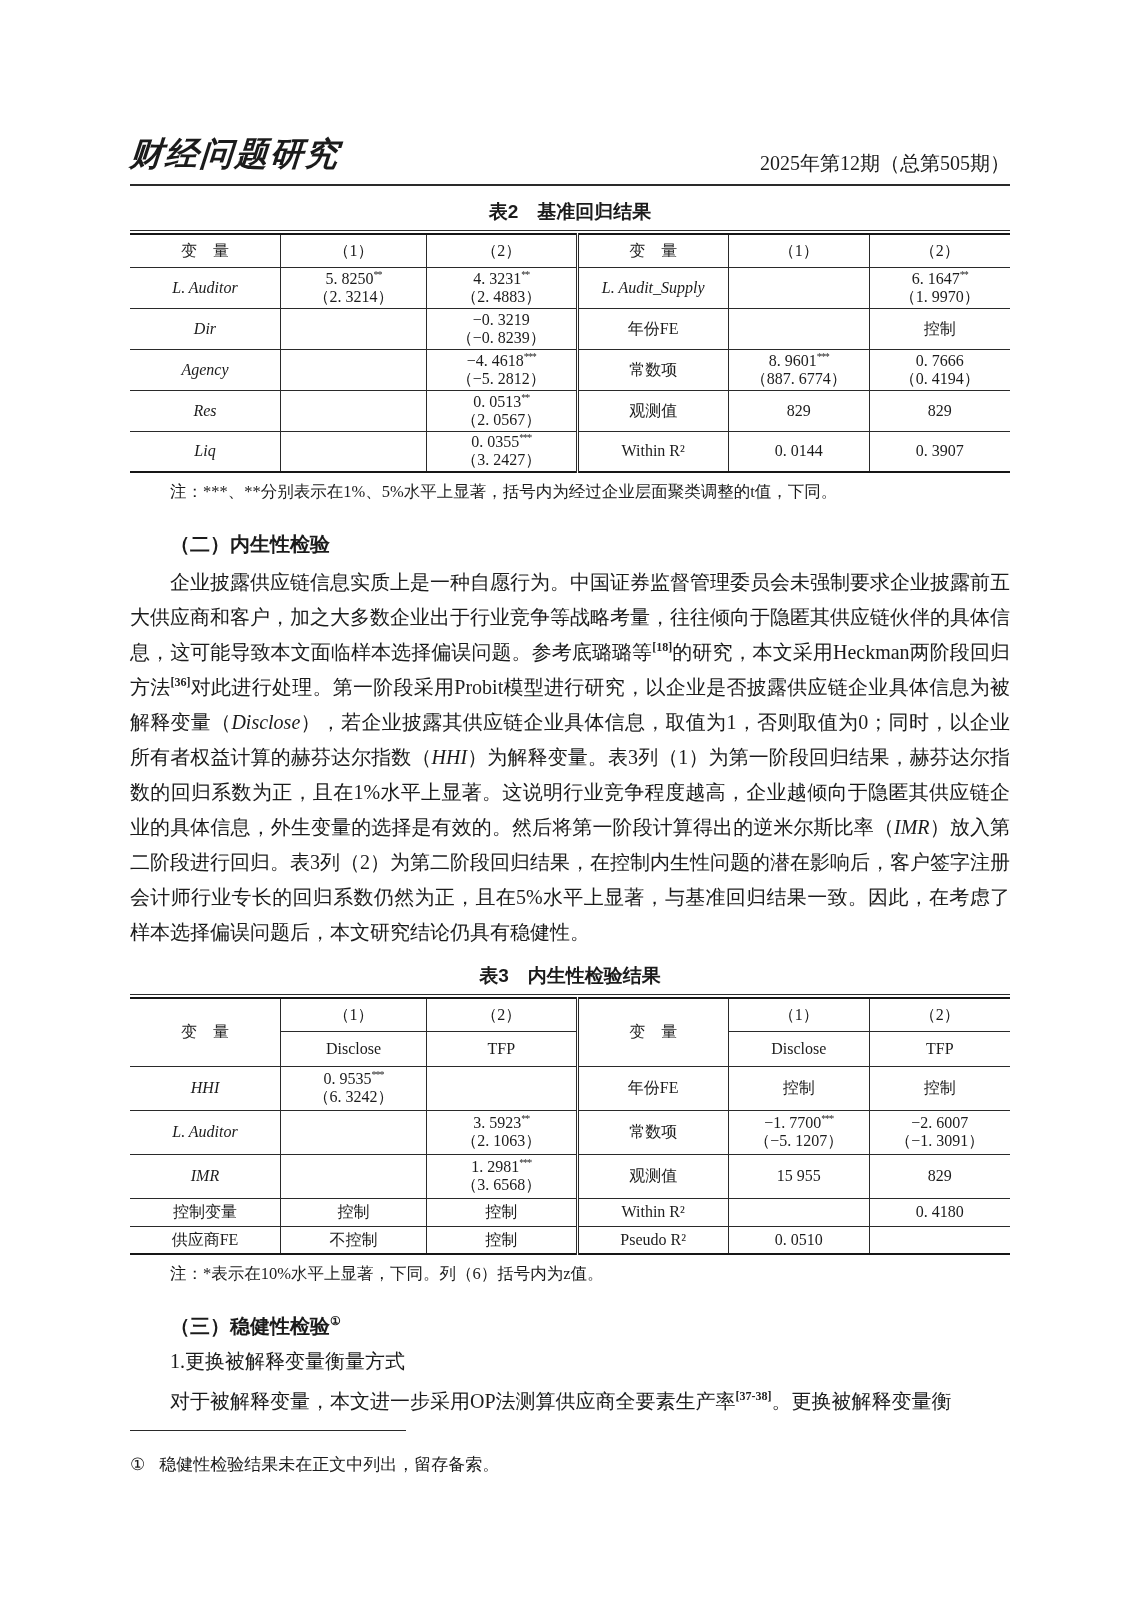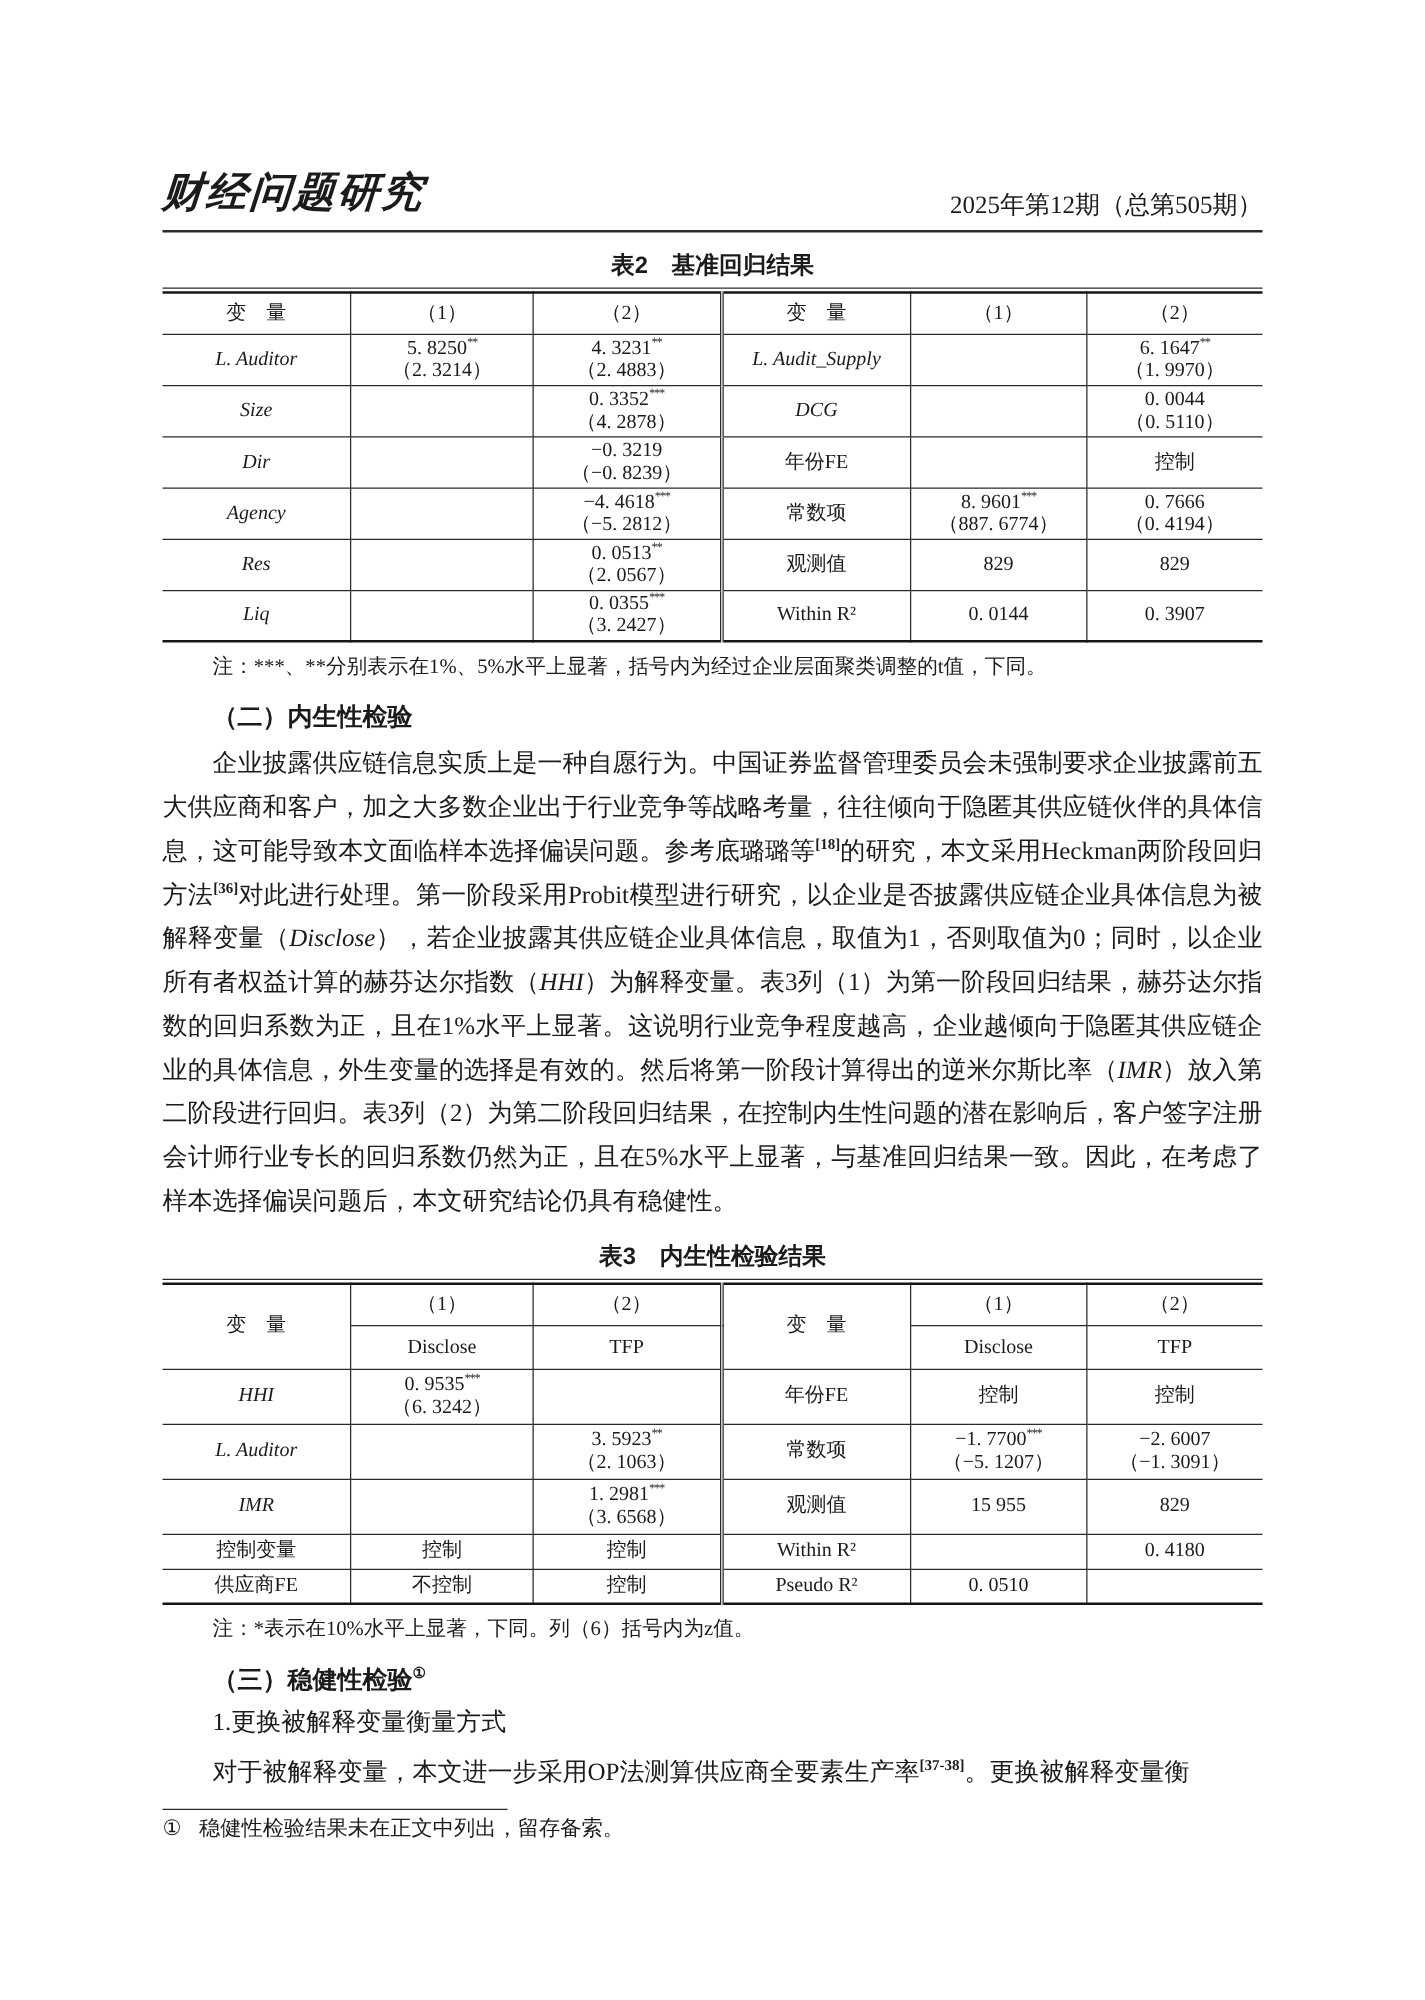--- a/index.html
+++ b/index.html
@@ -29,29 +29,29 @@
   table.stat tr.hdr-row{height:33px;}
   table.stat tr.tall{height:41px;}
   #table3 tr.tall{height:44px;}
   table.stat tr.short{height:28px;}
   td.var i, th.model{}
   th.model{height:32px;}
   .num sup, .var sup{font-size:10px;line-height:0;vertical-align:super;letter-spacing:-1px;}
   .tbl-note{font-size:16.5px;margin-top:8px;padding-left:40px;}
   
   .sec-h{font-family:Liberation Mono, monospace;font-weight:bold;
-         font-size:20px;margin-top:16px;padding-left:40px;}
+         font-size:20px;margin-top:28px;padding-left:40px;}
   .sec-h sup{font-size:12px;}
   .body-p{font-size:20px;line-height:35px;text-align:justify;text-indent:2em;margin-top:7px;}
   .body-p sup{font-size:12px;line-height:0;font-weight:bold;}
   .body-p i{font-style:italic;}
   .sub-item{font-size:20px;line-height:32px;padding-left:40px;margin-top:5px;}
   
   .fn-rule{width:276px;border-top:1.5px solid #2a2a2a;margin-top:11px;}
-  .fn{font-size:17px;margin-top:3px;}
+  .fn{font-size:17px;margin-top:22px;}
   .fn .mk{display:inline-block;margin-right:14px;}
   .pgnum{font-size:20px;margin-top:15px;}
 </style>
 </head>
 <body>
 
 <div class="page">
 
   <div class="hdr">
     <div class="logo">财经问题研究</div>
@@ -81,28 +81,20 @@
           </tr>
       </thead>
       <tbody>
           <tr class="tall">
             <td class="var c0"><i>L. Auditor</i></td>
             <td class="num">5. 8250<sup>**</sup><br>（2. 3214）</td>
             <td class="num">4. 3231<sup>**</sup><br>（2. 4883）</td>
             <td class="var dbl"><i>L. Audit_Supply</i></td>
             <td class="num"></td>
             <td class="num c5">6. 1647<sup>**</sup><br>（1. 9970）</td>
-          </tr>
-          <tr class="tall">
-            <td class="var c0"><i>Size</i></td>
-            <td class="num"></td>
-            <td class="num">0. 3352<sup>***</sup><br>（4. 2878）</td>
-            <td class="var dbl"><i>DCG</i></td>
-            <td class="num"></td>
-            <td class="num c5">0. 0044<br>（0. 5110）</td>
           </tr>
           <tr class="tall">
             <td class="var c0"><i>Dir</i></td>
             <td class="num"></td>
             <td class="num">−0. 3219<br>（−0. 8239）</td>
             <td class="var dbl">年份FE</td>
             <td class="num"></td>
             <td class="num c5">控制</td>
           </tr>
           <tr class="tall">

